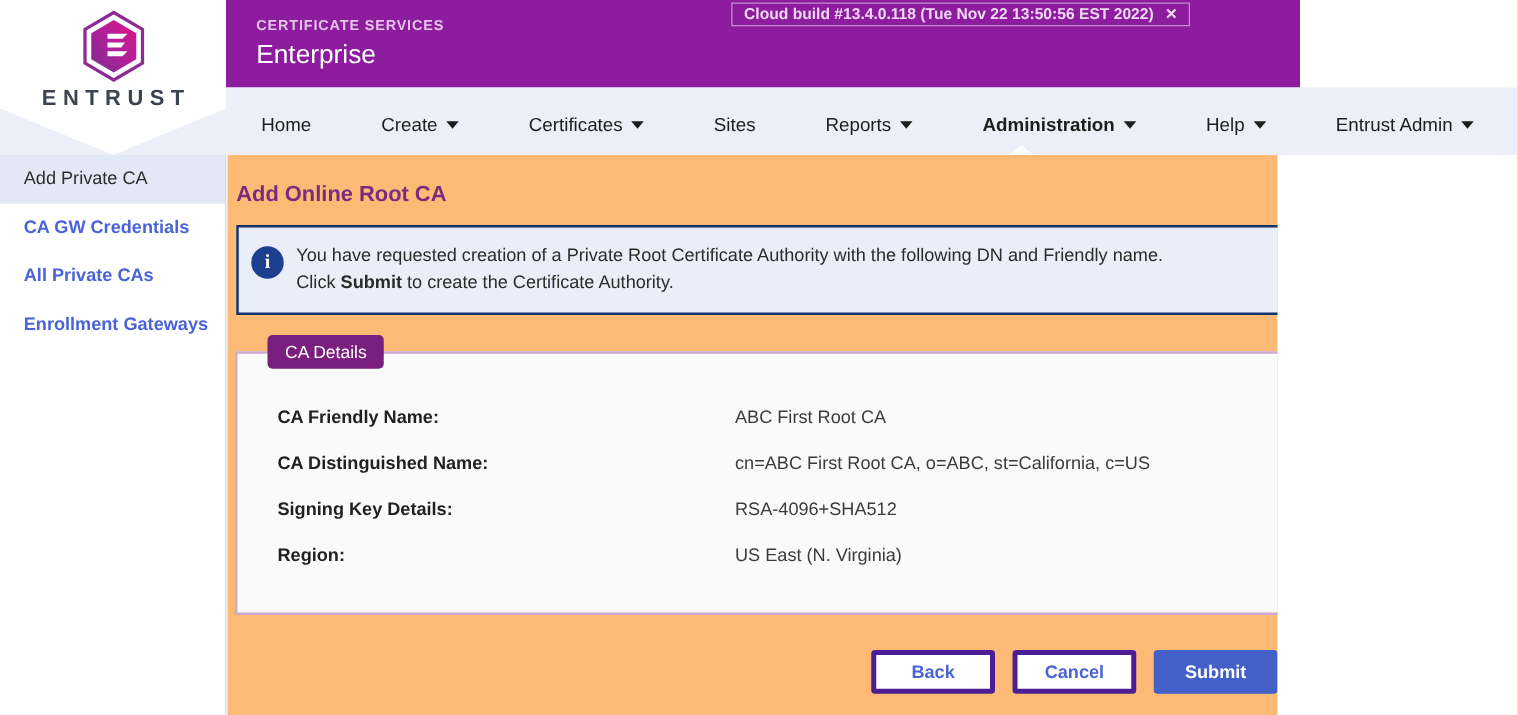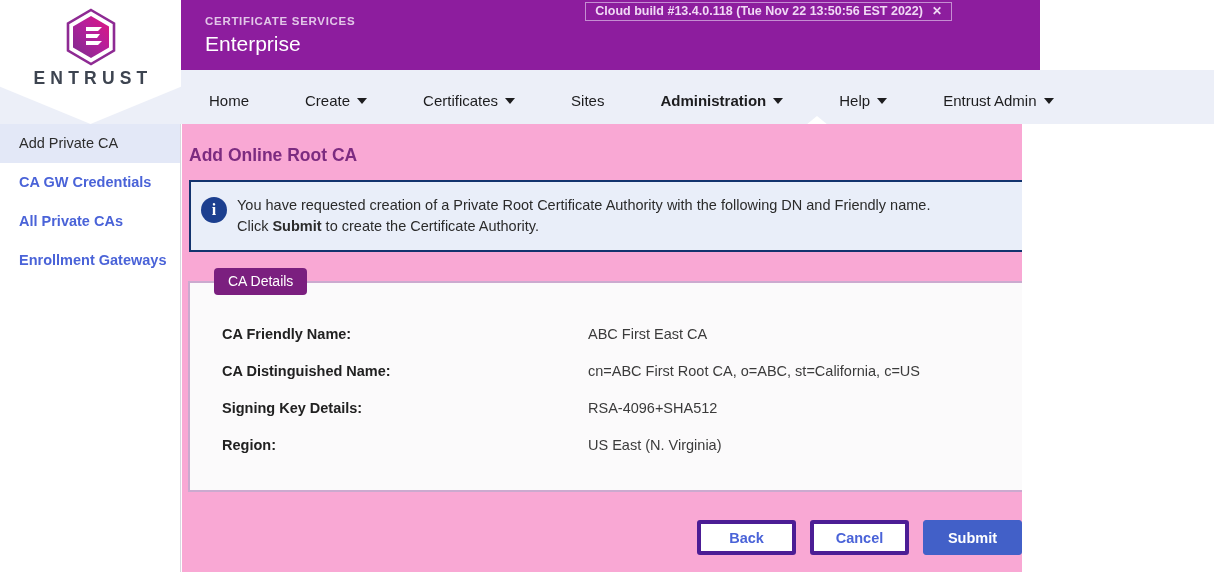--- a/index.html
+++ b/index.html
@@ -167,21 +167,21 @@
     color: #2d2d2d;
     font-weight: 400;
   }
 
   
   .main {
     position: absolute;
     left: 182px; top: 124px;
     width: 840px;
     height: 448px;
-    background: #f9a8d4;
+    background: #fdba74;
     overflow: hidden;
   }
   .page-title {
     margin: 20px 0 0 7px;
     font-size: 17.5px;
     font-weight: 700;
     color: #7c2b80;
     line-height: 22px;
   }
 
@@ -340,20 +340,23 @@
     </div>
     <div class="navitem">
       <span>Create</span><i class="caret"></i>
     </div>
     <div class="navitem">
       <span>Certificates</span><i class="caret"></i>
     </div>
     <div class="navitem">
       <span>Sites</span>
     </div>
+    <div class="navitem">
+      <span>Reports</span><i class="caret"></i>
+    </div>
     <div class="navitem active">
       <span>Administration</span><i class="caret"></i>
     </div>
     <div class="navitem">
       <span>Help</span><i class="caret"></i>
     </div>
     <div class="navitem">
       <span>Entrust Admin</span><i class="caret"></i>
     </div>
   </div>
@@ -387,21 +390,21 @@
       <div>You have requested creation of a Private Root Certificate Authority with the following DN and Friendly name.</div>
       <div><span>Click </span><b>Submit</b><span> to create the Certificate Authority.</span></div>
     </div>
   </div>
 
   <div class="fieldset">
     <div class="legend">CA Details</div>
     <div class="fields">
       <div class="field-row">
         <div class="field-label">CA Friendly Name:</div>
-        <div class="field-value">ABC First East CA</div>
+        <div class="field-value">ABC First Root CA</div>
       </div>
       <div class="field-row">
         <div class="field-label">CA Distinguished Name:</div>
         <div class="field-value">cn=ABC First Root CA, o=ABC, st=California, c=US</div>
       </div>
       <div class="field-row">
         <div class="field-label">Signing Key Details:</div>
         <div class="field-value">RSA-4096+SHA512</div>
       </div>
       <div class="field-row">

